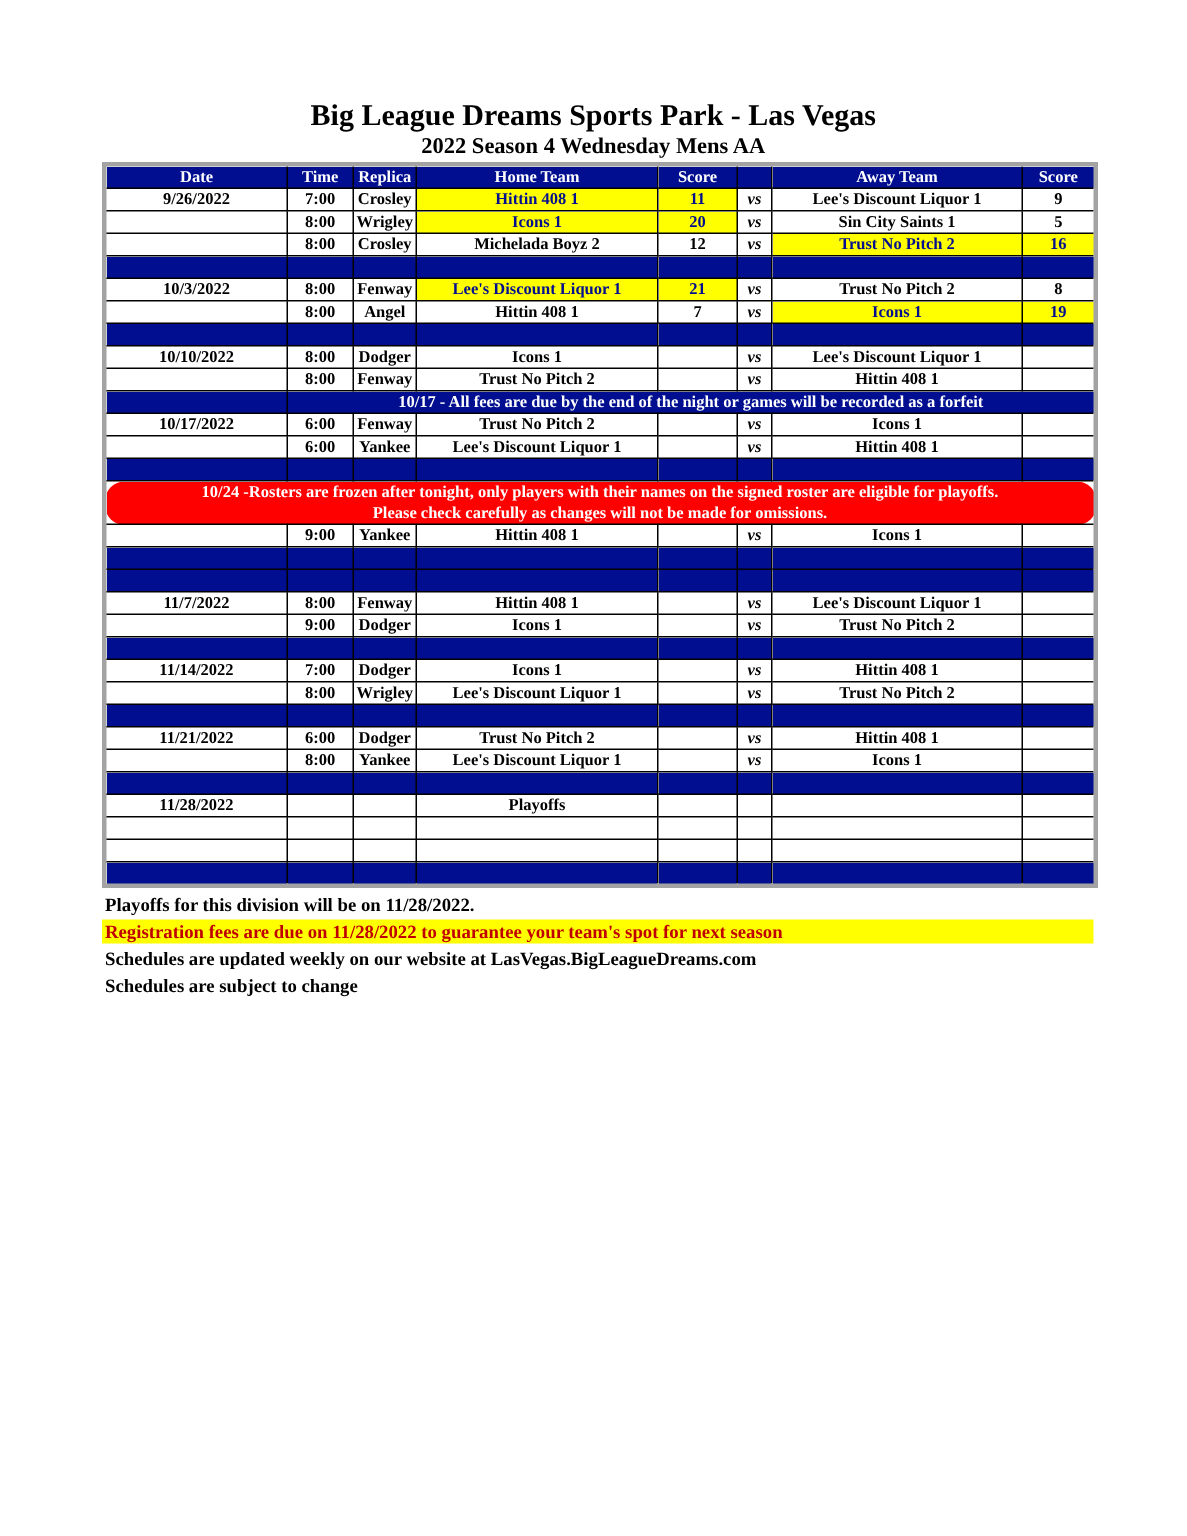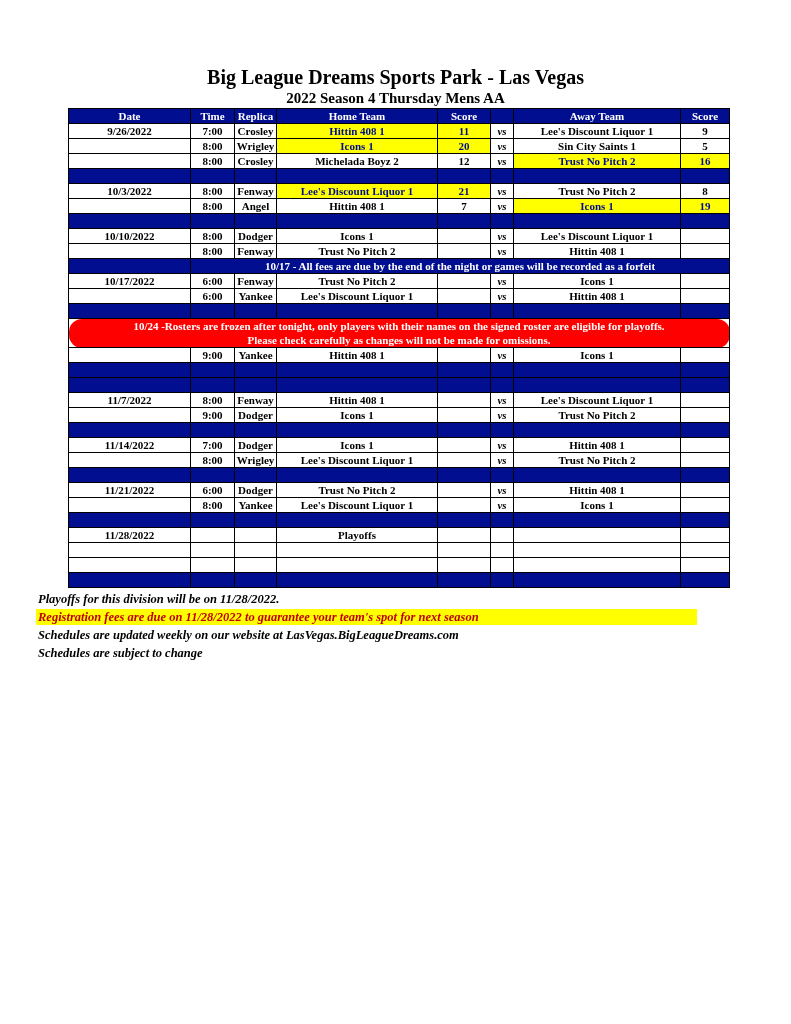--- a/index.html
+++ b/index.html
@@ -14,21 +14,21 @@
     color:#000;
   }
   .title{font-size:20px;line-height:22px;text-align:center;width:791px;}
   .subtitle{font-size:15px;line-height:20px;text-align:center;width:791px;}
   .note{font-size:11.5px;line-height:17px;text-align:center;width:791px;font-style:italic;margin-bottom:5px;}
   table.sched{
     border-collapse:collapse;
     table-layout:fixed;
     width:661px;
     margin-left:68px;
-    border:1px solid #a3a3a3;
+    border:3px solid #a3a3a3;
   }
   table.sched td, table.sched th{
     border:1px solid #000;
     font-size:11px;
     font-weight:bold;
     text-align:center;
     vertical-align:middle;
     height:14px;
     line-height:14px;
     padding:0 1px;
@@ -42,30 +42,30 @@
   }
   tr.sep td{background:var(--navy);height:14px;}
   td.win{background:var(--yellow);color:var(--winner-text);}
   td.vs{font-style:italic;font-size:10px;}
   tr.note-blue td{background:var(--navy);color:#ffffff;}
   tr.note-red td{
     background:var(--red);color:#ffffff;
     height:28px;line-height:14px;white-space:normal;border-radius:13px;
   }
   tr.closed td{background:var(--gray);}
-  .footer{margin-left:36px;margin-top:3px;width:661px;font-style:italic;}
+  .footer{margin-left:68px;margin-top:3px;width:661px;}
   .fline{font-size:12.5px;line-height:16px;margin-bottom:2px;padding-left:2px;}
   .fline.hl{background:var(--yellow);color:var(--reg-text);}
 </style>
 </head>
 <body>
 
 <div class="page">
   <div class="title">Big League Dreams Sports Park - Las Vegas</div>
-  <div class="subtitle">2022 Season 4 Thursday Mens AA</div>
+  <div class="subtitle">2022 Season 4 Wednesday Mens AA</div>
 
   <table class="sched">
     <colgroup>
       <col style="width:122px">
         <col style="width:44px">
         <col style="width:42px">
       <col style="width:161px">
         <col style="width:53px">
         <col style="width:23px">
       <col style="width:167px">

